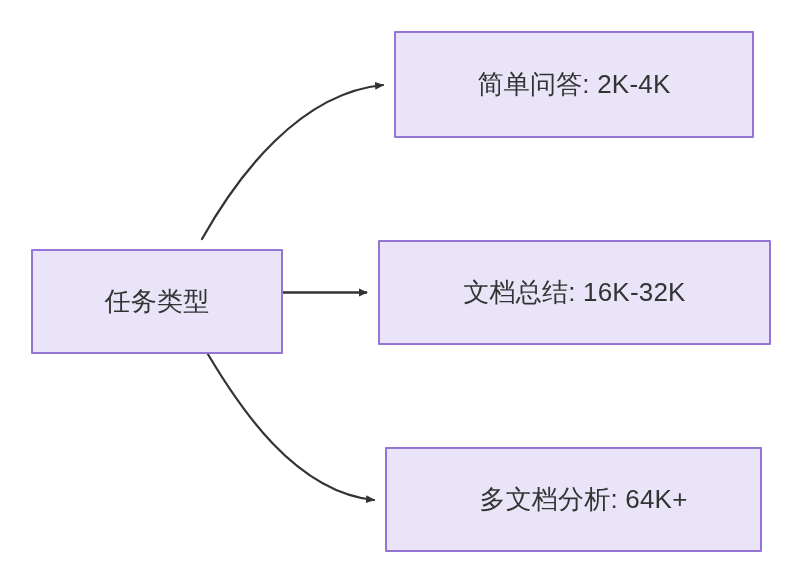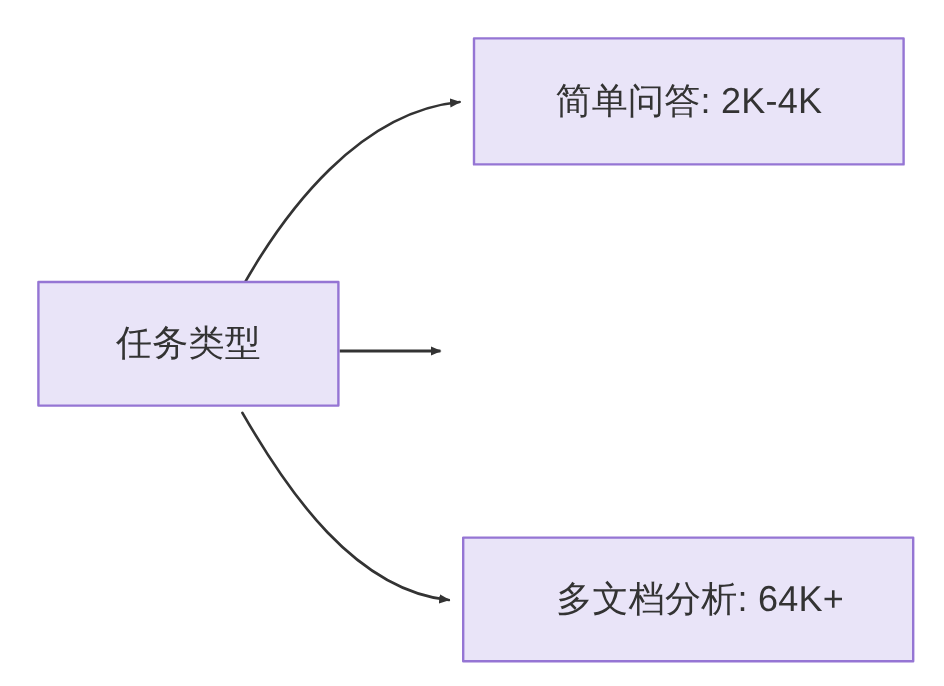--- a/index.html
+++ b/index.html
@@ -32,29 +32,29 @@
     background: #e9e4f8;
     border: 2px solid #9575d4;
     border-radius: 1px;
     display: flex;
     align-items: center;
     justify-content: center;
     text-align: center;
   }
   .node-label {
     color: #333333;
-    font-size: 30px;
+    font-size: 26px;
     line-height: 1.2;
     letter-spacing: 0.2px;
     white-space: nowrap;
   }
   
   #node-root {
     left: 31px;
-    top: 234px;
+    top: 249px;
     width: 252px;
     height: 105px;
   }
   
   #node-simple-qa {
     left: 394px;
     top: 31px;
     width: 360px;
     height: 107px;
   }
@@ -92,18 +92,21 @@
   </svg>
 
   <div class="node" id="node-root">
     <span class="node-label">任务类型</span>
   </div>
 
   <div class="node" id="node-simple-qa">
     <span class="node-label">简单问答: 2K-4K</span>
   </div>
 
+  <div class="node" id="node-doc-summary">
+    <span class="node-label">文档总结: 16K-32K</span>
+  </div>
 
   <div class="node" id="node-multi-doc">
     <span class="node-label">多文档分析: 64K+</span>
   </div>
 
 </div>
 
 </body></html>

